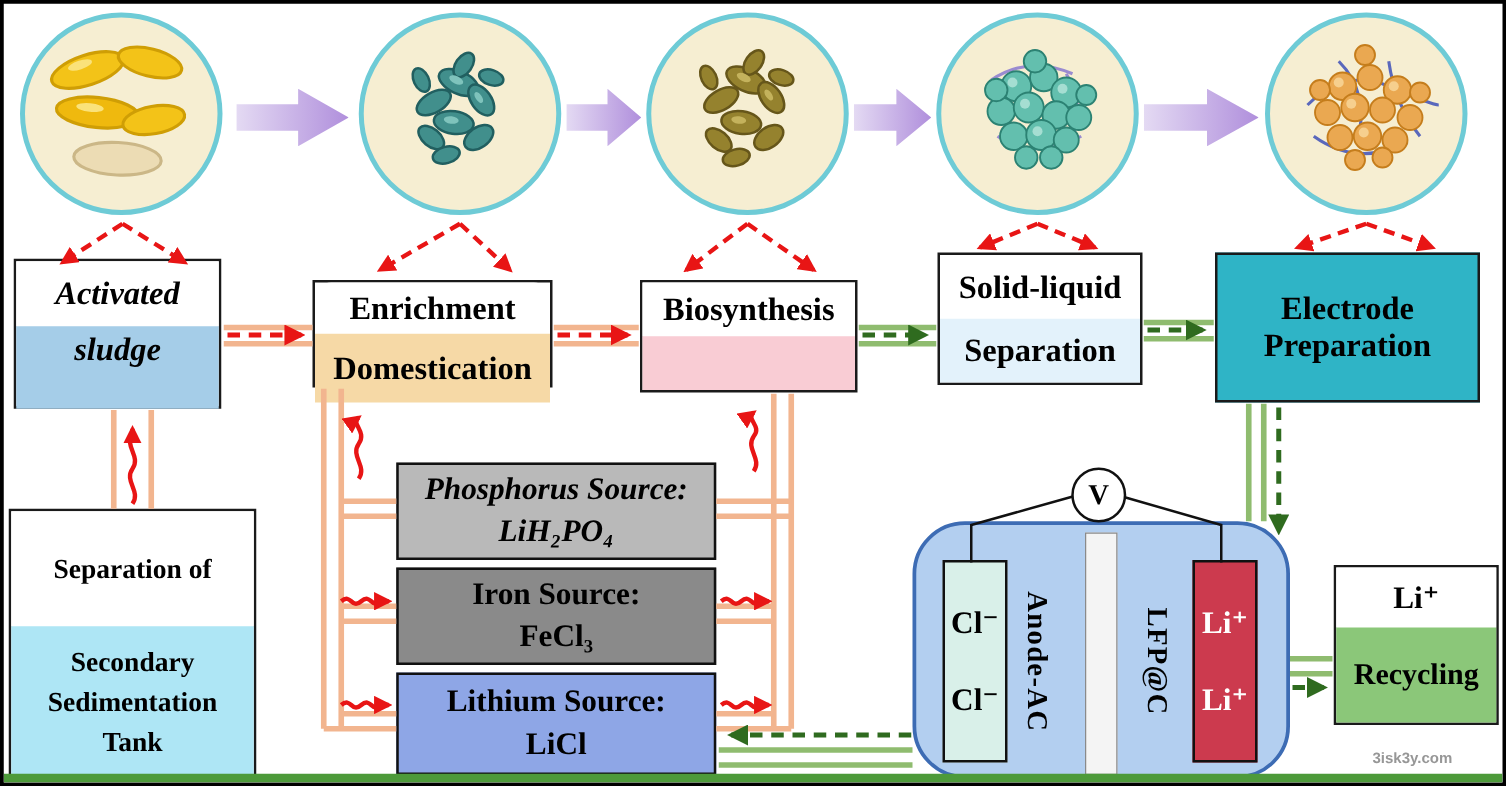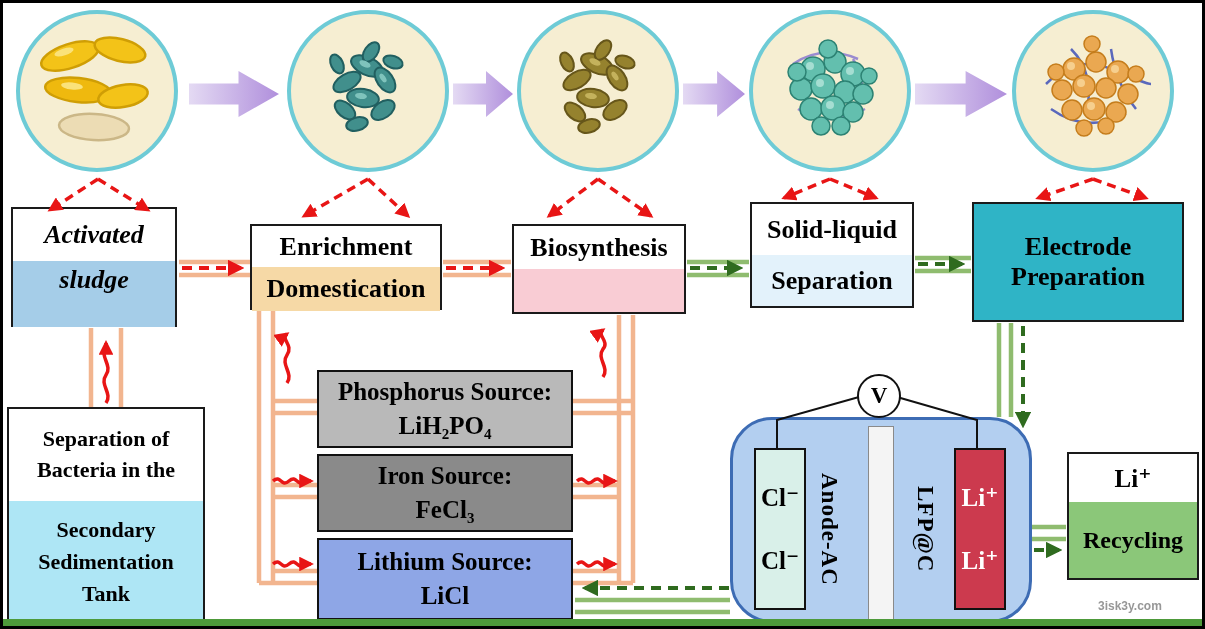--- a/index.html
+++ b/index.html
@@ -180,51 +180,50 @@
   <div class="parrow" style="left:680px; top:68px; width:62px;"></div>
   <div class="parrow" style="left:912px; top:68px; width:92px;"></div>
 
   <div class="box" style="left:8px; top:204px; width:166px; height:120px;font-style:italic;">
     <div class="seg big" style="height:52px; background:#ffffff;">Activated</div>
     <div class="seg big" style="height:66px; background:#a5cde8; align-items:flex-start; padding-top:4px;">sludge</div>
   </div>
 
   <div class="box" style="left:247px; top:221px; width:192px; height:86px;">
     <div class="seg big" style="height:41px; background:#ffffff;border-radius:13px;">Enrichment</div>
-    <div class="seg big" style="height:44px; background:#f6d9a6;">Domestication</div>
+    <div class="seg big" style="height:55px; background:#f6d9a6;">Domestication</div>
   </div>
 
   <div class="box" style="left:509px; top:221px; width:174px; height:90px;text-align:center;">
     <div class="seg big" style="height:43px; background:#ffffff;">Biosynthesis</div>
     <div class="seg big" style="height:43px; background:#f9ccd4;"></div>
   </div>
 
   <div class="box" style="left:747px; top:199px; width:164px; height:106px;">
     <div class="seg big" style="height:51px; background:#ffffff;">Solid-liquid</div>
     <div class="seg big" style="height:51px; background:#e3f2fb;">Separation</div>
   </div>
 
   <div class="box" style="left:969px; top:199px; width:212px; height:120px; background:#2fb4c6; display:flex; flex-direction:column; align-items:center; justify-content:center;">
     <div class="big">Electrode</div>
     <div class="big">Preparation</div>
   </div>
 
   <div class="box" style="left:4px; top:404px; width:198px; height:218px;">
     <div style="height:92px; background:#ffffff; display:flex; flex-direction:column; align-items:center; justify-content:center; font-weight:bold; font-size:22px; line-height:1.4;">
       <div>Separation of</div>
-      <div>Bacteria in the</div>
     </div>
     <div style="height:122px; background:#aee6f5; display:flex; flex-direction:column; align-items:center; justify-content:center; font-weight:bold; font-size:22px; line-height:1.45;">
       <div>Secondary</div>
       <div>Sedimentation</div>
       <div>Tank</div>
     </div>
   </div>
 
-  <div class="src" style="top:367px; height:78px; background:#b9b9b9;">
+  <div class="src" style="top:367px; height:78px; background:#b9b9b9;font-style:italic;">
     <div>Phosphorus Source:</div>
     <div>LiH₂PO₄</div>
   </div>
   <div class="src" style="top:451px; height:78px; background:#8a8a8a;">
     <div>Iron Source:</div>
     <div>FeCl₃</div>
   </div>
   <div class="src" style="top:535px; height:82px; background:#8ea6e6;">
     <div>Lithium Source:</div>
     <div>LiCl</div>

